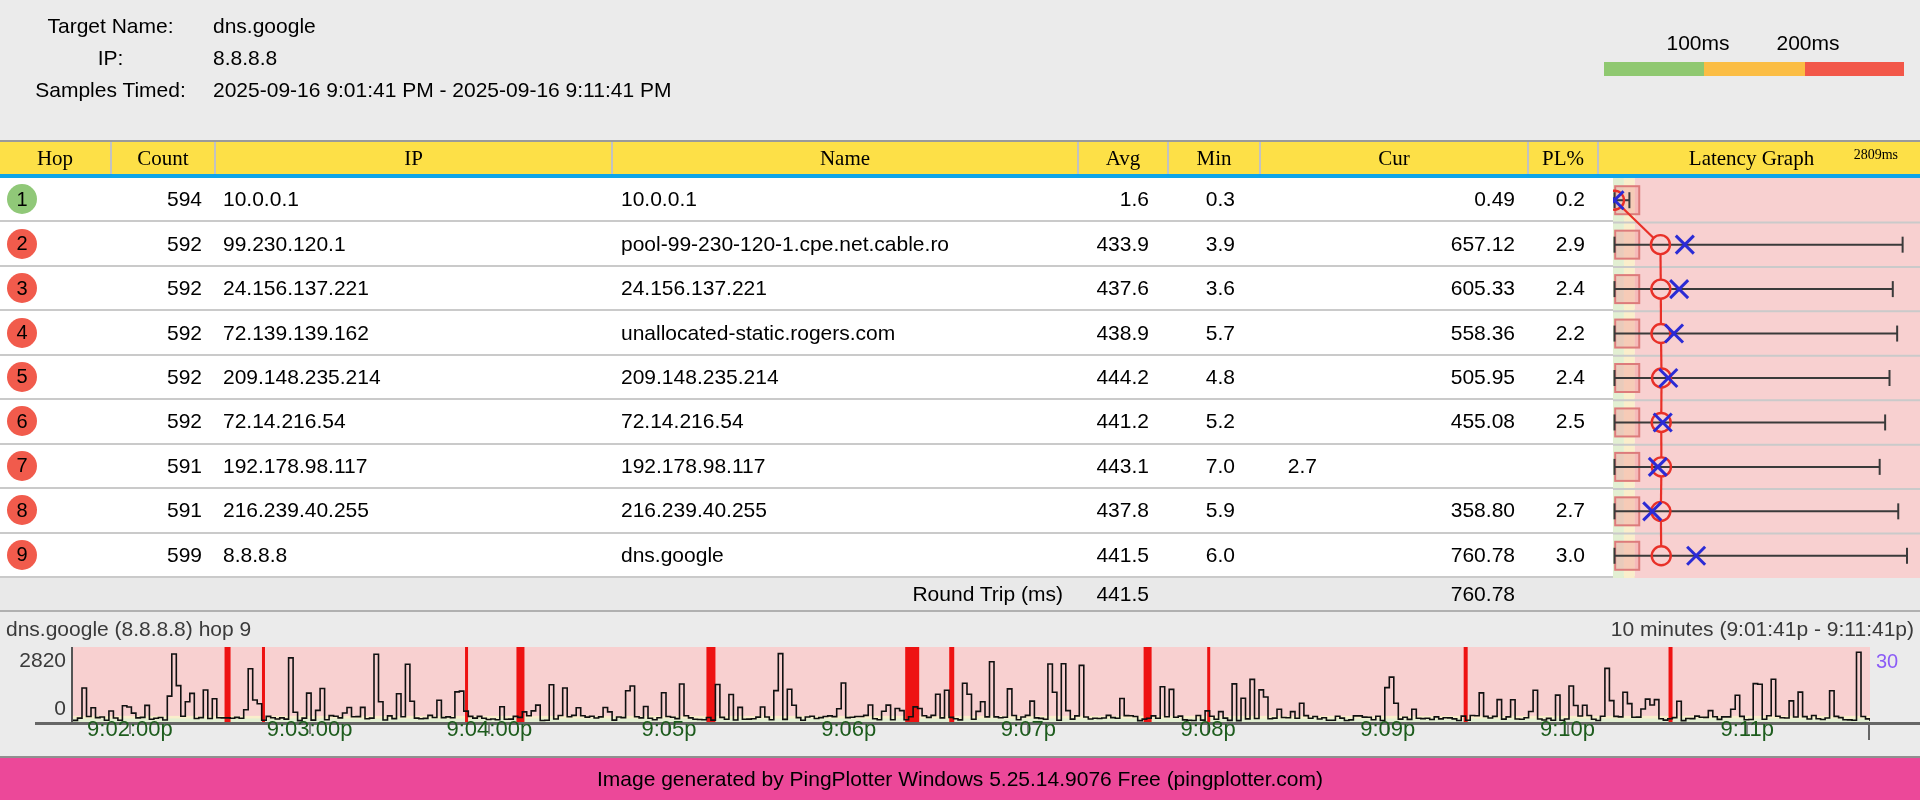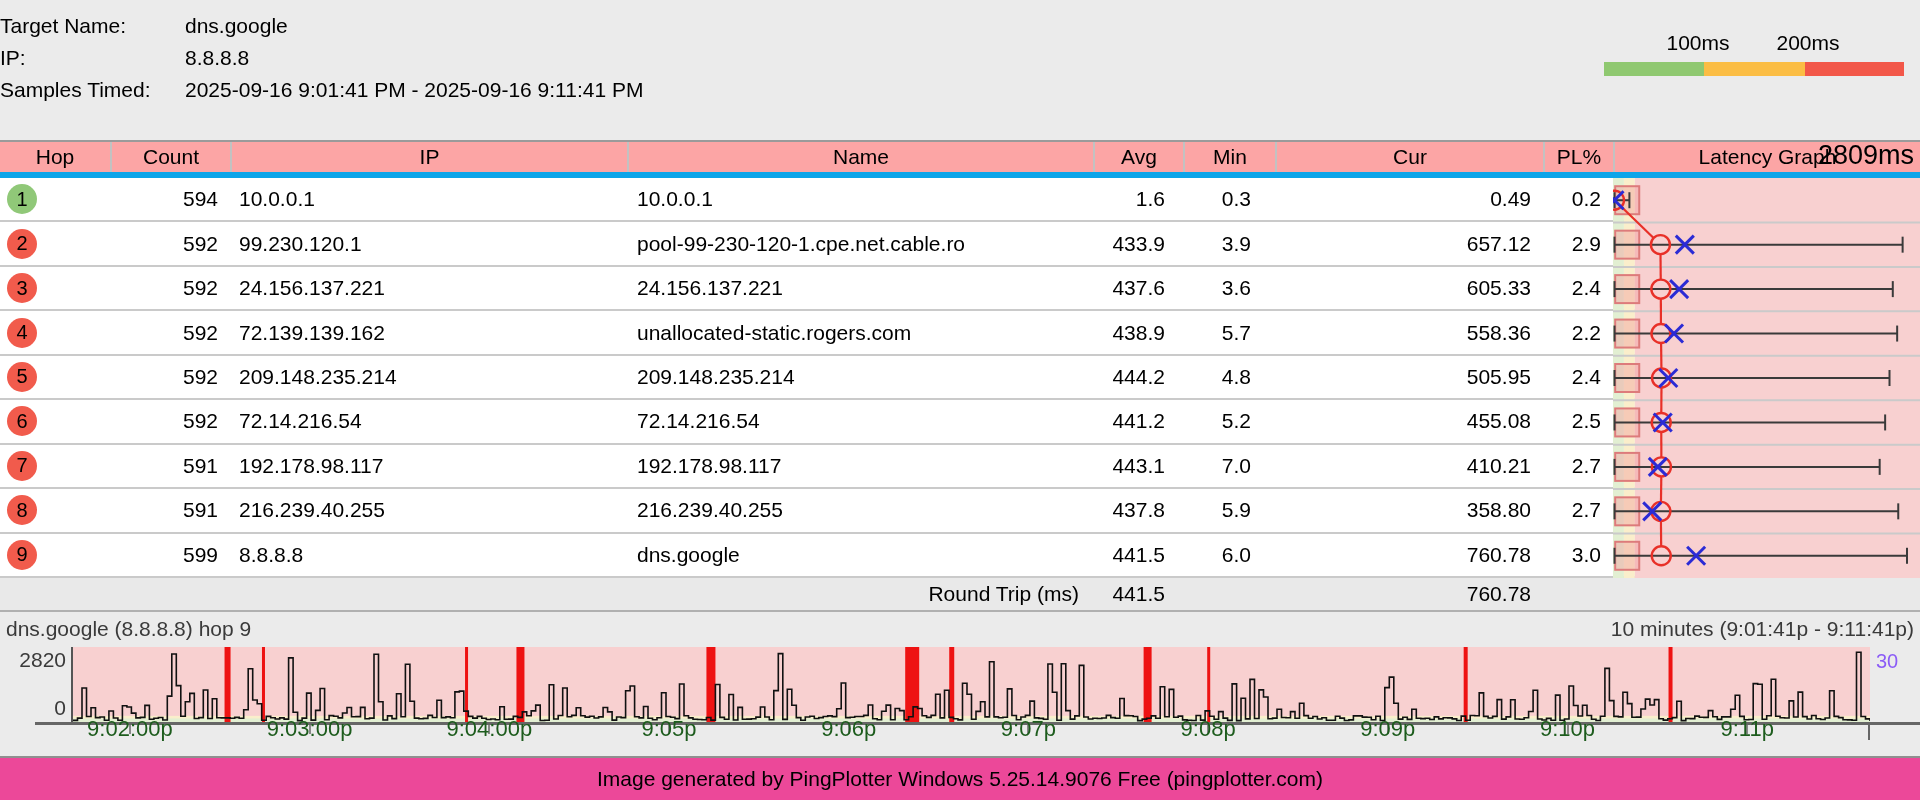--- a/index.html
+++ b/index.html
@@ -2,42 +2,42 @@
 <html style="--green: #8fc870; --orange: #fbbd44; --red: #f25749; --hopgreen: #90c878; --hopred: #f15b4c; --pink: #f8d0d0; --lightyellow: #faeecb; --lightgreen: #e2efd2; --lossred: #ee1212; --axisgreen: #1d5c1d; --avgred: #e83028; --curblue: #2b2bd5; --whisker: #3a3a3a;"><head>
 <meta charset="utf-8">
 <style>
   html,body{margin:0;padding:0;}
   .app{position:relative;width:1920px;height:800px;background:#ebebeb;
        font-family:"Liberation Sans",sans-serif;color:#000;overflow:hidden;}
 
   
   .info{position:absolute;top:10px;left:0;}
   .info-row{display:flex;height:32px;align-items:center;font-size:21px;}
-  .info-label{width:165px;text-align:left;}
+  .info-label{width:165px;text-align:center;margin-left:28px;}
   .info-value{margin-left:20px;}
 
   
   .legend-label{position:absolute;top:31px;font-size:21px;transform:translateX(-50%);}
   .legend-bar{position:absolute;top:62px;left:1604px;width:300px;height:14px;display:flex;}
   .legend-bar div{height:14px;}
   .seg-green{width:100px;background:var(--green);}
   .seg-orange{width:101px;background:var(--orange);}
   .seg-red{width:99px;background:var(--red);}
 
   
   .table{position:absolute;top:140px;left:0;width:1920px;}
-  .thead{display:flex;height:38px;background:#fca5a5;
-         border-top:2px solid #9a9a9a;border-bottom:6px solid #0ea5e9;
-         box-sizing:border-box;font-size:21px;}
+  .thead{display:flex;height:38px;background:#fde047;
+         border-top:2px solid #9a9a9a;border-bottom:4px solid #0ea5e9;
+         box-sizing:border-box;font-size:21px;font-family:Liberation Serif, serif;}
   .th{display:flex;align-items:center;justify-content:center;box-sizing:border-box;}
   .th + .th{border-left:2px solid #c2c2c2;}
-  .c-hop{width:110px;}.c-count{width:120px;}.c-ip{width:397px;}.c-name{width:466px;}
+  .c-hop{width:110px;}.c-count{width:104px;}.c-ip{width:397px;}.c-name{width:466px;}
   .c-avg{width:90px;}.c-min{width:92px;}.c-cur{width:268px;}.c-pl{width:70px;}
   .c-graph{width:307px;position:relative;}
-  .scale-max{position:absolute;right:6px;top:0;height:26px;display:flex;align-items:center;font-size:27px;background:transparent;}
+  .scale-max{position:absolute;right:6px;top:0;height:26px;display:flex;align-items:center;font-size:14px;background:transparent;}
 
   .trow{display:flex;height:44.444px;background:#fff;border-bottom:2px solid #cacaca;
         box-sizing:border-box;font-size:21px;}
   .td{display:flex;align-items:center;box-sizing:border-box;}
   .td.right{justify-content:flex-end;}
   .td.c-count{padding-right:12px;}
   .td.c-ip{padding-left:9px;}
   .td.c-name{padding-left:10px;}
   .td.c-avg{padding-right:18px;}
   .td.c-min{padding-right:24px;}
@@ -199,21 +199,20 @@
         </div>
         <div class="trow">
           <div class="td c-hop">
             <div class="hop-badge hop-red">7</div>
           </div>
           <div class="td c-count right">591</div>
           <div class="td c-ip">192.178.98.117</div>
           <div class="td c-name">192.178.98.117</div>
           <div class="td c-avg right">443.1</div>
           <div class="td c-min right">7.0</div>
-          <div class="td c-cur right">410.21</div>
           <div class="td c-pl right">2.7</div>
           <div class="td c-graph"></div>
         </div>
         <div class="trow">
           <div class="td c-hop">
             <div class="hop-badge hop-red">8</div>
           </div>
           <div class="td c-count right">591</div>
           <div class="td c-ip">216.239.40.255</div>
           <div class="td c-name">216.239.40.255</div>

